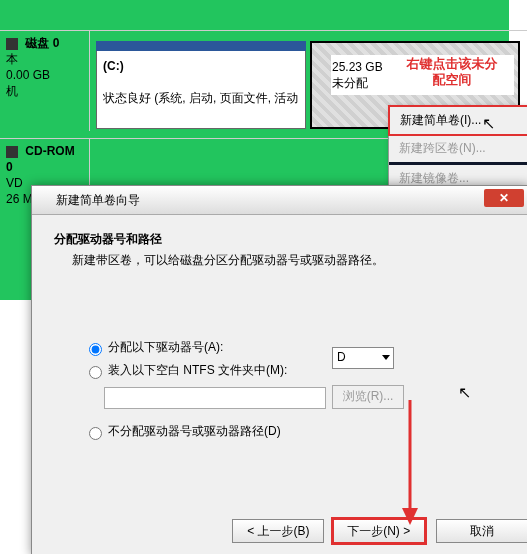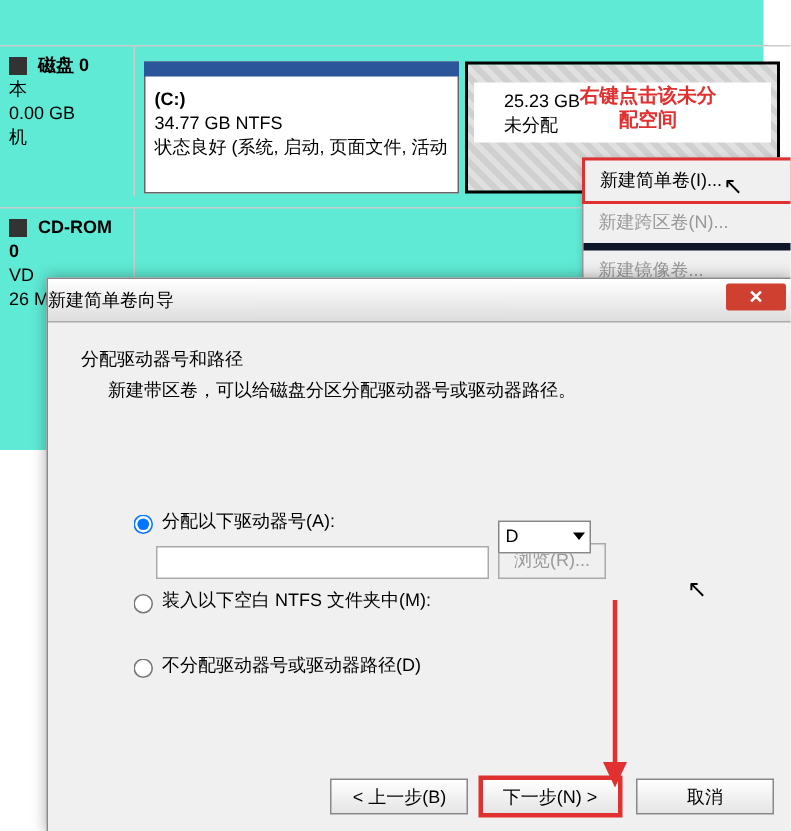--- a/index.html
+++ b/index.html
@@ -1,42 +1,42 @@
 <!DOCTYPE html>
 <html><head>
 <meta charset="utf-8">
 <style>
 html,body{margin:0;padding:0;font-family:"Microsoft YaHei","Segoe UI",Tahoma,sans-serif;font-size:12px;background:#fff;color:#000;width:527px;height:554px;overflow:hidden;position:relative}
-.dm{position:absolute;left:0;top:0;width:509px;height:300px;background:#5eead4}
+.dm{position:absolute;left:0;top:0;width:509px;height:300px;background:#22c55e}
 .dm-row{position:absolute;left:0;width:527px;height:100px;border-top:1px solid #ccc}
 .dm-left{position:absolute;left:0;top:0;width:90px;height:100%;border-right:1px solid #ccc;padding:4px 6px;box-sizing:border-box;line-height:16px}
 .black-square{display:inline-block;width:12px;height:12px;background:#333;margin-right:4px;vertical-align:middle}
 .part{position:absolute;top:10px;height:88px;border:1px solid #666;box-sizing:border-box;padding:6px;line-height:16px;background:#fff}
 .part.blue-top::before{content:"";position:absolute;top:-1px;left:-1px;right:-1px;height:10px;background:#2b579a}
 .part.blue-top{padding-top:16px}
 .part.sel{border:2px solid #000;background:repeating-linear-gradient(45deg,#e0e0e0 0 4px,#d0d0d0 4px 8px)}
-.part.sel .inner{background:#fff;padding:4px 20px;position:absolute;top:12px;left:4px;right:4px}
+.part.sel .inner{background:#fff;padding:4px 1px;position:absolute;top:12px;left:19px;right:4px}
 .ctx{position:absolute;left:388px;top:105px;width:139px;background:#f0f0f0;border:1px solid #999;box-shadow:2px 2px 6px rgba(0,0,0,.3);z-index:50}
-.ctx-item{padding:5px 10px;border-bottom:5px solid #0f172a}
+.ctx-item{padding:5px 10px;border-bottom:3px solid #0f172a}
 .ctx-item.hl{border:2px solid #e03030;margin:-1px}
 .ctx-item.dis{color:#999}
 .anno{position:absolute;color:#e03030;font-size:13px;font-weight:bold;z-index:60;text-align:center;line-height:16px}
 .cursor{position:absolute;z-index:70;font-size:16px;pointer-events:none}
 .dlg{position:absolute;left:31px;top:185px;width:496px;height:369px;background:#f0f0f0;border:1px solid #888;box-shadow:0 0 10px rgba(0,0,0,.4);z-index:80}
-.dlg-title{height:28px;background:linear-gradient(#fff,#ddd);border-bottom:1px solid #aaa;padding:0 0;line-height:28px;position:relative}
+.dlg-title{height:28px;background:linear-gradient(#fff,#ddd);border-bottom:1px solid #aaa;padding:0 24px;line-height:28px;position:relative}
 .dlg-close{position:absolute;right:4px;top:3px;width:40px;height:18px;background:#d04030;color:#fff;text-align:center;border-radius:2px;font-weight:bold;line-height:18px}
 .dlg-body{padding:16px 22px;position:relative;height:calc(100% - 70px);box-sizing:border-box}
-.bold{font-weight:normal}
+.bold{font-weight:bold}
 .radio-row{margin:6px 0;display:flex;align-items:flex-end}
 .radio-row input{margin-right:6px}
 .drive-sel{position:absolute;left:300px;top:132px;width:52px;height:20px;background:#fff;border:1px solid #888;padding:0 4px;line-height:18px}
 .drive-sel::after{content:"";position:absolute;right:3px;top:7px;border-left:4px solid transparent;border-right:4px solid transparent;border-top:5px solid #000}
 .path-in{width:220px;height:20px;border:1px solid #aaa;background:#fff;margin-left:20px}
 .browse-btn{width:70px;height:22px;border:1px solid #aaa;background:#f0f0f0;color:#999;margin-left:6px;text-align:center;line-height:20px;display:inline-block}
-.dlg-foot{position:absolute;bottom:10px;right:12px}
+.dlg-foot{position:absolute;bottom:10px;right:0}
 .btn{display:inline-block;min-width:78px;height:22px;border:1px solid #888;background:linear-gradient(#fff,#e5e5e5);text-align:center;line-height:22px;margin-left:6px;padding:0 6px}
 .btn.hl{border:3px solid #e03030;margin-left:3px}
 .arrow{position:absolute;z-index:90;pointer-events:none}
 .arrow-line{stroke:#e03030;stroke-width:3;fill:none}
 .arrow-head{fill:#e03030}
 </style>
 </head>
 <body>
 
 <div class="dm">
@@ -44,42 +44,42 @@
   <div class="dm-row" style="top:30px;height:100px">
     <div class="dm-left">
       <span class="black-square"></span>
       <b>磁盘 0</b><br>
       <span>本</span><br>
       <span>0.00 GB</span><br>
       <span>机</span>
     </div>
     <div class="part blue-top" style="left:96px;width:210px">
       <b>(C:)</b><br>
-      <span>34.77 GB NTFS</span><br>
+      <br>
       <span>状态良好 (系统, 启动, 页面文件, 活动</span>
     </div>
     <div class="part sel" style="left:310px;width:210px">
       <div class="inner">
         <span>25.23 GB</span><br>
         <span>未分配</span>
       </div>
     </div>
   </div>
 
   <div class="dm-row" style="top:138px;height:80px">
     <div class="dm-left">
       <span class="black-square"></span>
       <b>CD-ROM 0</b><br>
       <span>VD</span><br>
       <span>26 M</span>
     </div>
   </div>
 </div>
 
-<div class="anno" style="left:362px;top:56px;width:140px">
+<div class="anno" style="left:382px;top:56px;width:140px">
   <span>右键点击该未分</span><br>
   <span>配空间</span>
 </div>
 
 <div class="ctx">
   <div class="ctx-item hl">新建简单卷(I)...</div>
   <div class="ctx-item dis">新建跨区卷(N)...</div>
   <div class="ctx-item dis" style="border-bottom:none">新建镜像卷...</div>
 </div>
 
@@ -92,29 +92,29 @@
   </div>
   <div class="dlg-body">
     <div class="bold">分配驱动器号和路径</div>
     <div style="margin:4px 0 0 18px">新建带区卷，可以给磁盘分区分配驱动器号或驱动器路径。</div>
 
     <div style="margin-top:70px;margin-left:30px">
       <div class="radio-row">
         <input type="radio" checked="" style="">
         <span>分配以下驱动器号(A):</span>
       </div>
+      <div class="radio-row">
+        <input type="radio" style="">
+        <span>装入以下空白 NTFS 文件夹中(M):</span>
+      </div>
       <div class="radio-row" style="margin-left:0">
         <span class="path-in"></span>
         <span class="browse-btn">浏览(R)...</span>
       </div>
-      <div class="radio-row">
-        <input type="radio" style="">
-        <span>装入以下空白 NTFS 文件夹中(M):</span>
-      </div>
-      <div class="radio-row" style="margin-top:26px">
+      <div class="radio-row" style="margin-top:14px">
         <input type="radio" style="">
         <span>不分配驱动器号或驱动器路径(D)</span>
       </div>
     </div>
 
     <div class="drive-sel">
       <span>D</span>
     </div>
 
     <div class="cursor" style="left:426px;top:168px;position:absolute">↖</div>

